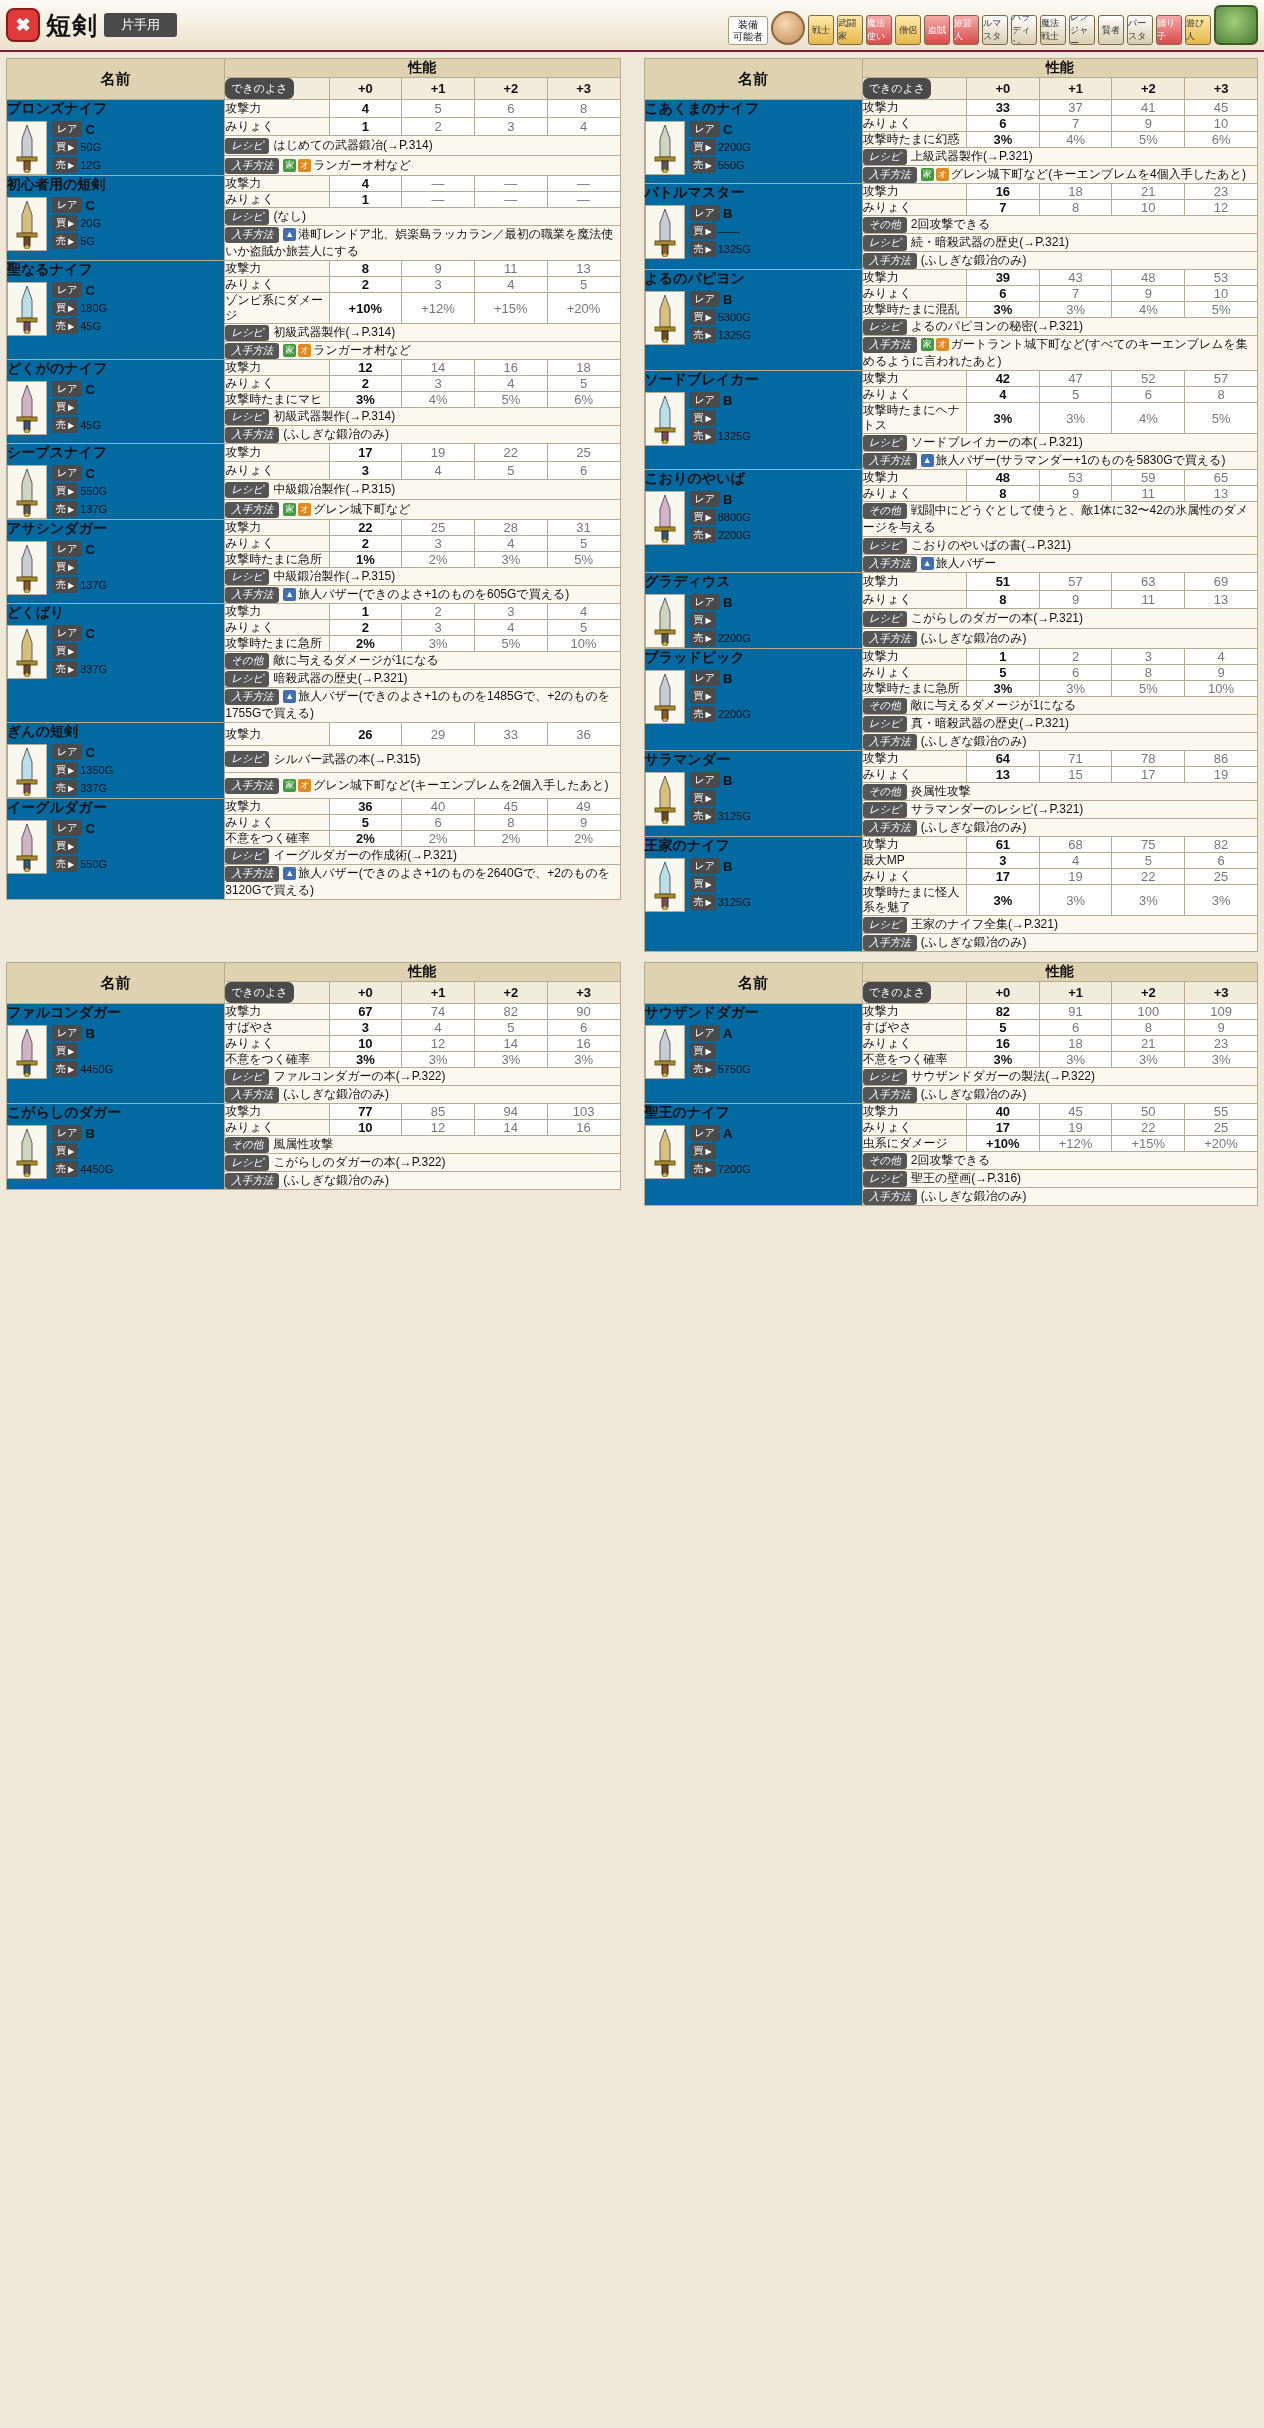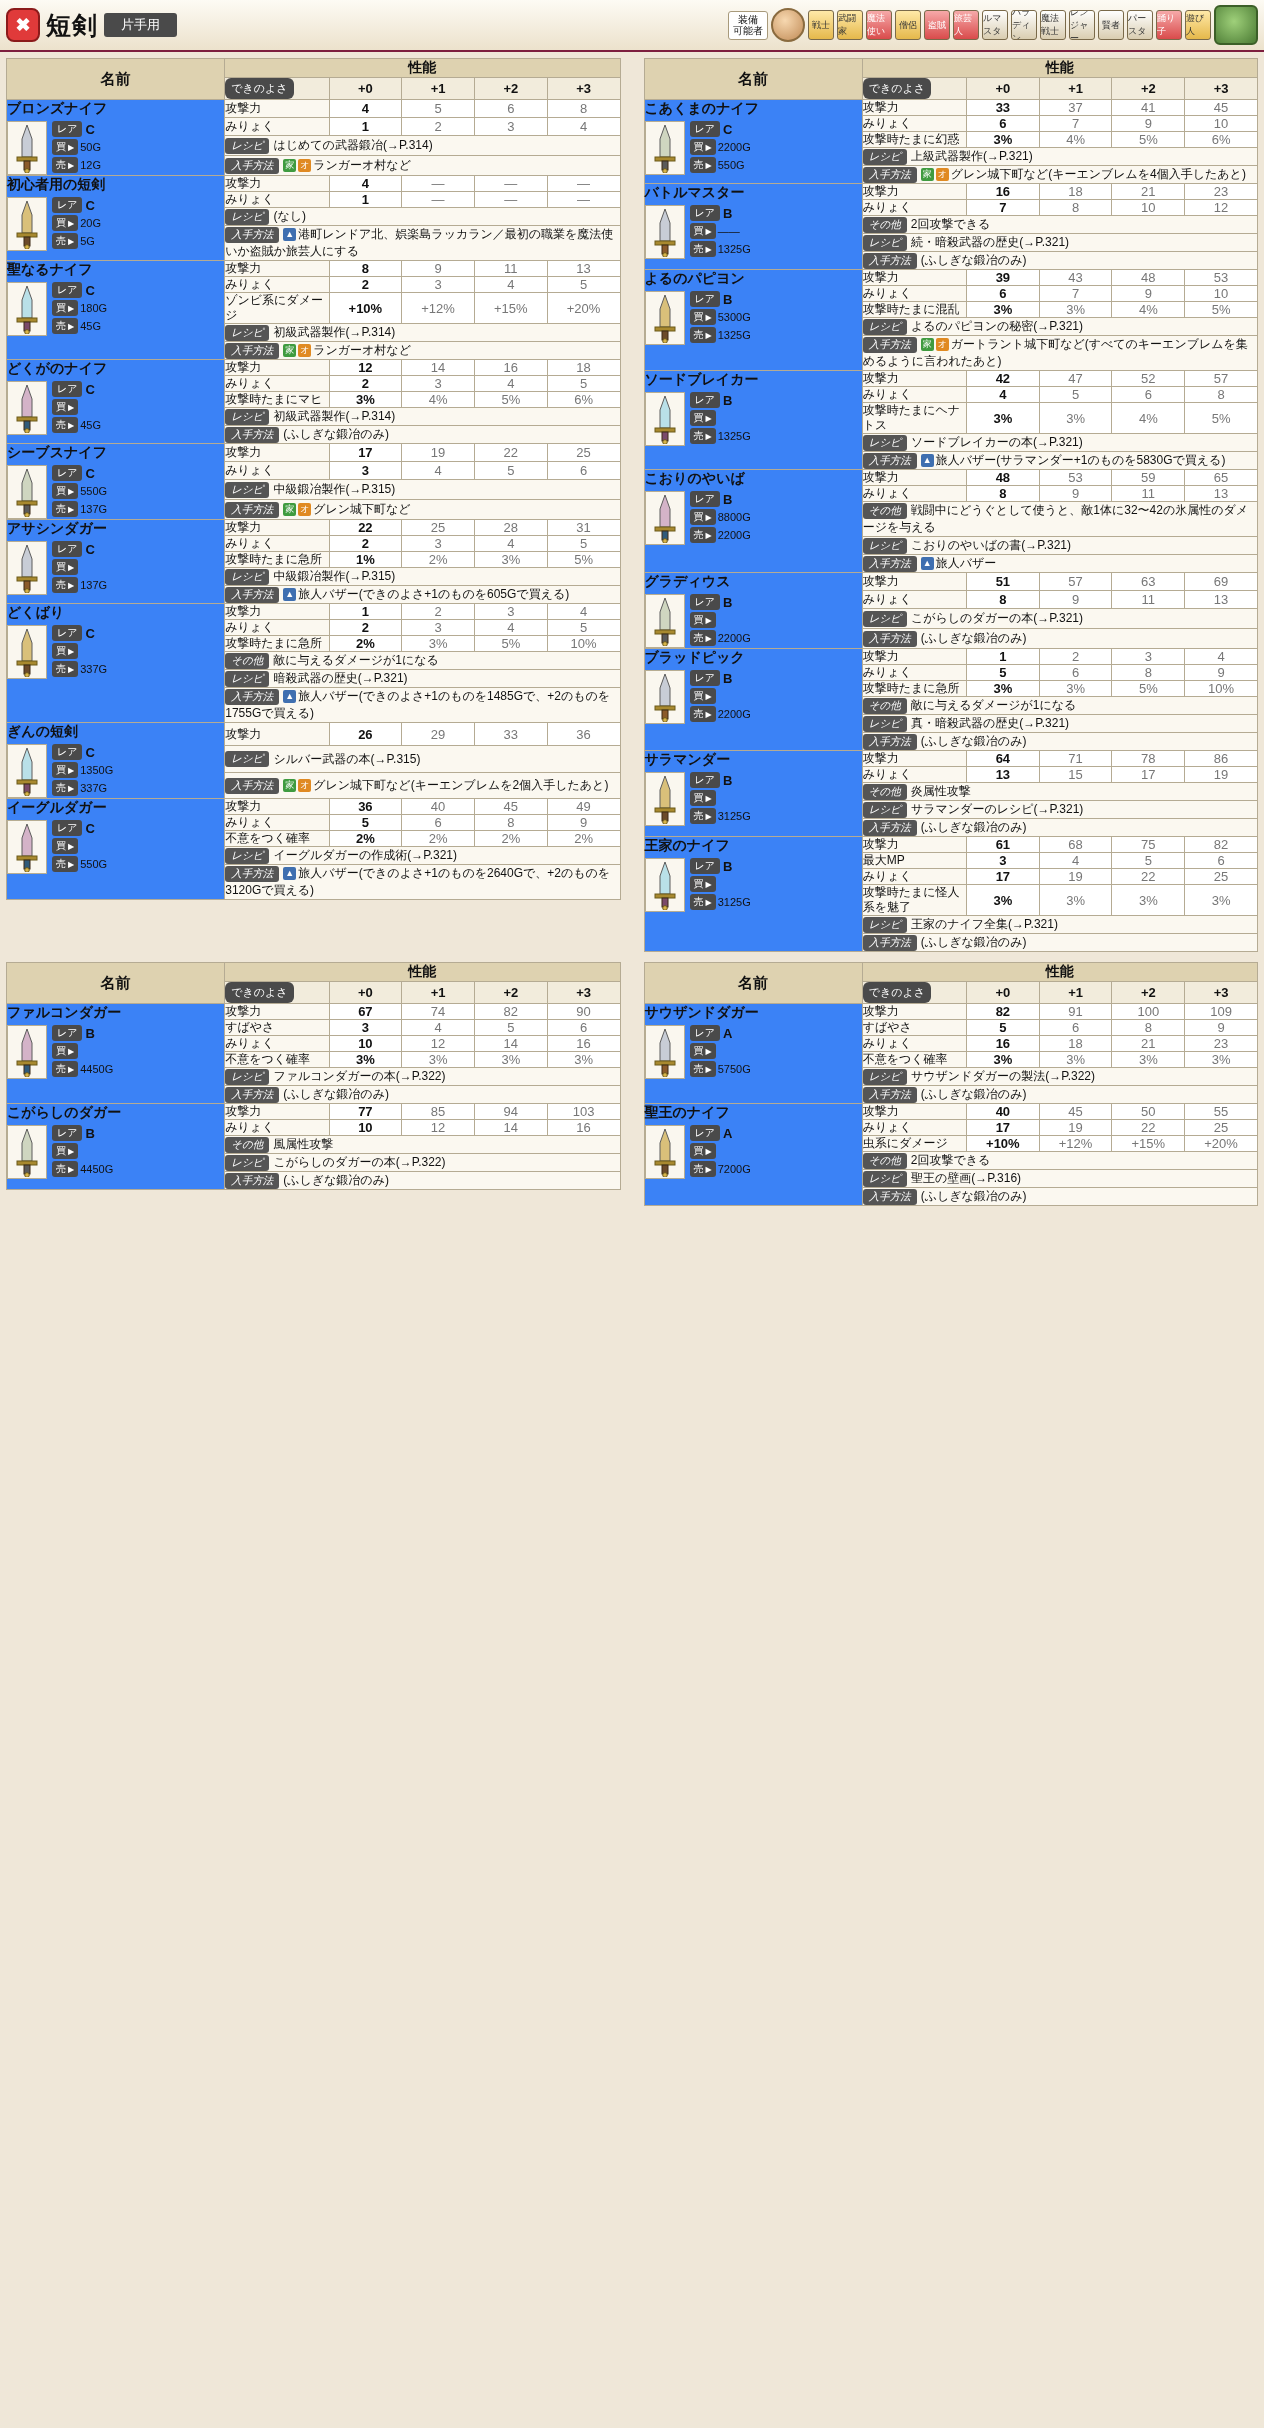--- a/index.html
+++ b/index.html
@@ -26,21 +26,21 @@
     width:34px;height:34px;border-radius:8px;
     background:#e03a3a;border:2px solid #8b1b1b;
     display:flex;align-items:center;justify-content:center;
     color:#fff;font-size:18px;font-weight:bold;
   }
   .hdr-title { font-size:25px; font-weight:bold; letter-spacing:1px; }
   .hdr-sub {
     background:#4a4a4a;color:#fff;font-size:13px;
     padding:3px 17px;border-radius:3px;
   }
-  .hdr-right { margin-left:auto; display:flex; align-items:center; gap:3px; }
+  .hdr-right { margin-left:auto; display:flex; align-items:flex-end; gap:3px; }
   .equip-box {
     background:#fff;border:1px solid #a89a7b;border-radius:3px;
     font-size:10px;line-height:1.15;padding:2px 4px;text-align:center;
   }
   .face {
     width:34px;height:34px;border-radius:50%;
     background:radial-gradient(circle at 40% 35%,#f7d8b0,#c08a55);
     border:2px solid #8a6b3f;
   }
   .job-chip {
@@ -80,21 +80,21 @@
     padding:3px 0;
   }
   .th-deki {
     background:#4a4a4a;color:#fff;font-size:11px;
     padding:3px 6px;border-radius:6px;display:inline-block;
   }
   .th-cell-deki { background:#f2ecdc; text-align:left; padding:3px 4px; width:86px;}
   .th-plus { background:#f2ecdc; text-align:center; font-weight:bold; font-size:13px; width:60px; padding:3px 0;}
 
   
-  .namecell { vertical-align:top; padding:6px 5px 8px 6px; width:180px; background:#3b82f6;}
+  .namecell { vertical-align:top; padding:6px 5px 8px 6px; width:180px; background:#0369a1;}
   .iname { font-size:14px; font-weight:bold; margin-bottom:3px; }
   .irow { display:flex; align-items:flex-start; gap:5px; }
   .icon-box {
     width:40px;height:54px;border:1px solid #b7ad92;background:#faf7ef;
     display:flex;align-items:center;justify-content:center;flex:0 0 auto;
   }
   .stats { font-size:11px; }
   .stat-line { display:flex; align-items:center; margin-bottom:2px; }
   .tag {
     display:inline-block;background:#4a4a4a;color:#fff;font-size:10px;

